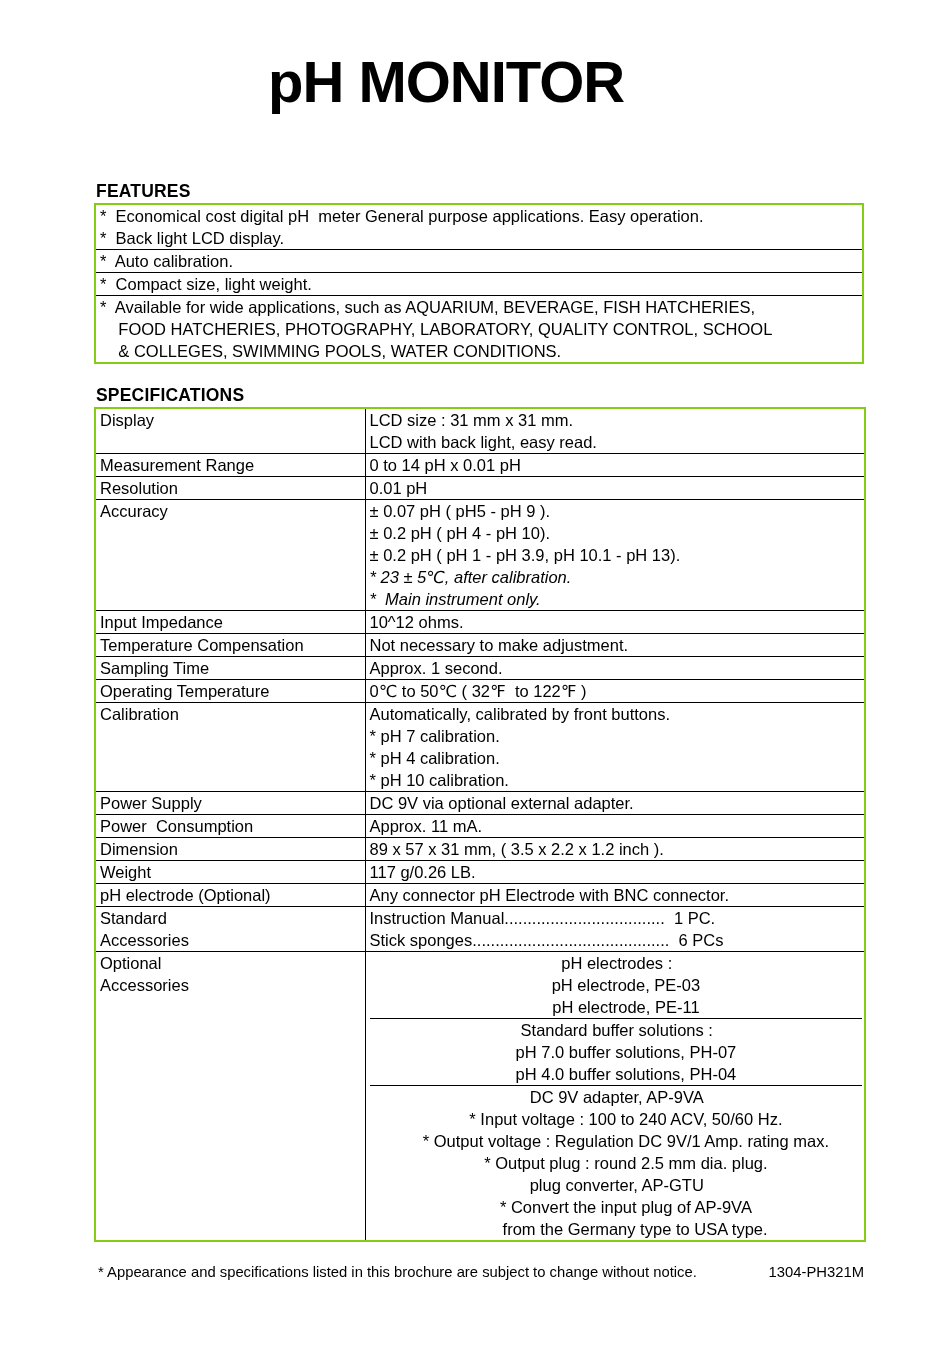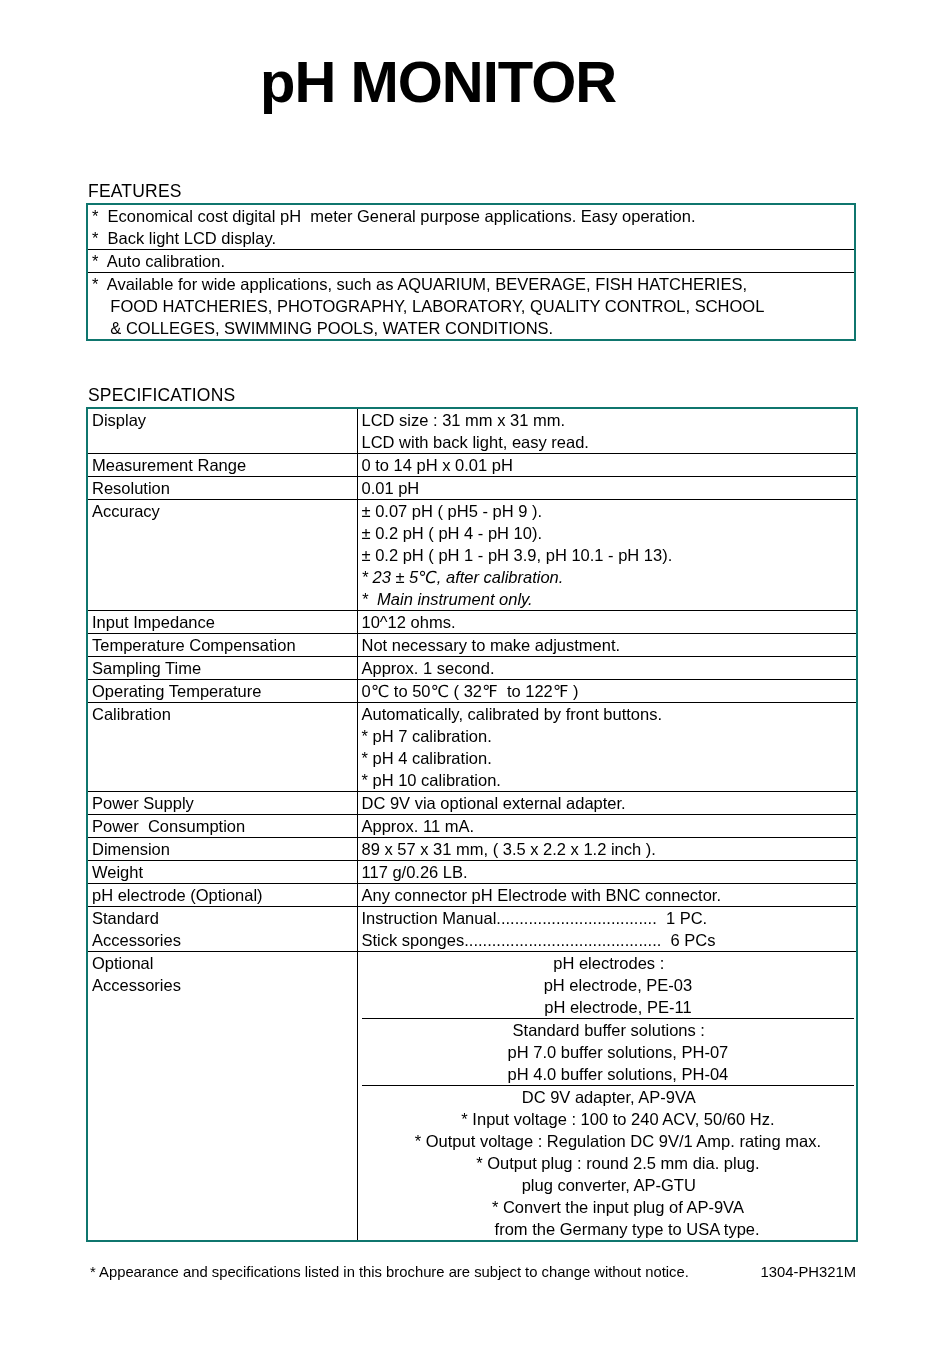--- a/index.html
+++ b/index.html
@@ -1,28 +1,28 @@
 <!DOCTYPE html>
 <html><head>
 <meta charset="utf-8">
 <style>
   html,body{margin:0;padding:0;background:#ffffff;}
   .page{position:relative;width:859px;height:1346px;background:#fff;
-        font-family:"Liberation Sans","DejaVu Sans",sans-serif;color:#000;overflow:hidden;}
+        font-family:"Liberation Sans","DejaVu Sans",sans-serif;color:#000;overflow:hidden;margin-left:8px;}
 
   .title-block{position:absolute;left:260px;top:50px;}
   .main-title{font-size:58px;font-weight:bold;letter-spacing:-1px;line-height:64px;white-space:pre;}
   .model-line{font-size:28px;font-weight:bold;margin-top:9px;white-space:pre;}
 
-  .section-heading{position:absolute;left:88px;font-size:17.5px;font-weight:normal;letter-spacing:0.2px;}
+  .section-heading{position:absolute;left:88px;font-size:17.5px;font-weight:bold;letter-spacing:0.2px;}
   .features-heading{top:181px;}
   .specs-heading{top:385px;}
 
   table.tbl{position:absolute;left:86px;border-collapse:collapse;table-layout:fixed;
-            border:2px solid #0f766e;background:#fff;}
+            border:2px solid #84cc16;background:#fff;}
   table.tbl td{border:1px solid #000;vertical-align:top;padding:0 2px 0 4px;}
   .features-table{top:203px;width:770px;}
   .specs-table{top:407px;width:770px;}
 
   .line{white-space:pre-wrap;font-size:16.5px;line-height:22px;}
   .italic{font-style:italic;}
 
   td.nopad{padding:0;}
   .subcell{padding:0 2px 0 4px;text-align:center;}
   .subcell + .subcell{border-top:1px solid #000;}
@@ -46,20 +46,25 @@
     <tbody>
         <tr>
       <td>
         <div class="line">*  Economical cost digital pH  meter General purpose applications. Easy operation.</div>
         <div class="line">*  Back light LCD display.</div>
       </td>
     </tr>
     <tr>
       <td>
         <div class="line">*  Auto calibration.</div>
+      </td>
+    </tr>
+    <tr>
+      <td>
+        <div class="line">*  Compact size, light weight.</div>
       </td>
     </tr>
     <tr>
       <td>
         <div class="line">*  Available for wide applications, such as AQUARIUM, BEVERAGE, FISH HATCHERIES,</div>
         <div class="line">    FOOD HATCHERIES, PHOTOGRAPHY, LABORATORY, QUALITY CONTROL, SCHOOL</div>
         <div class="line">    &amp; COLLEGES, SWIMMING POOLS, WATER CONDITIONS.</div>
       </td>
     </tr>
   </tbody>

